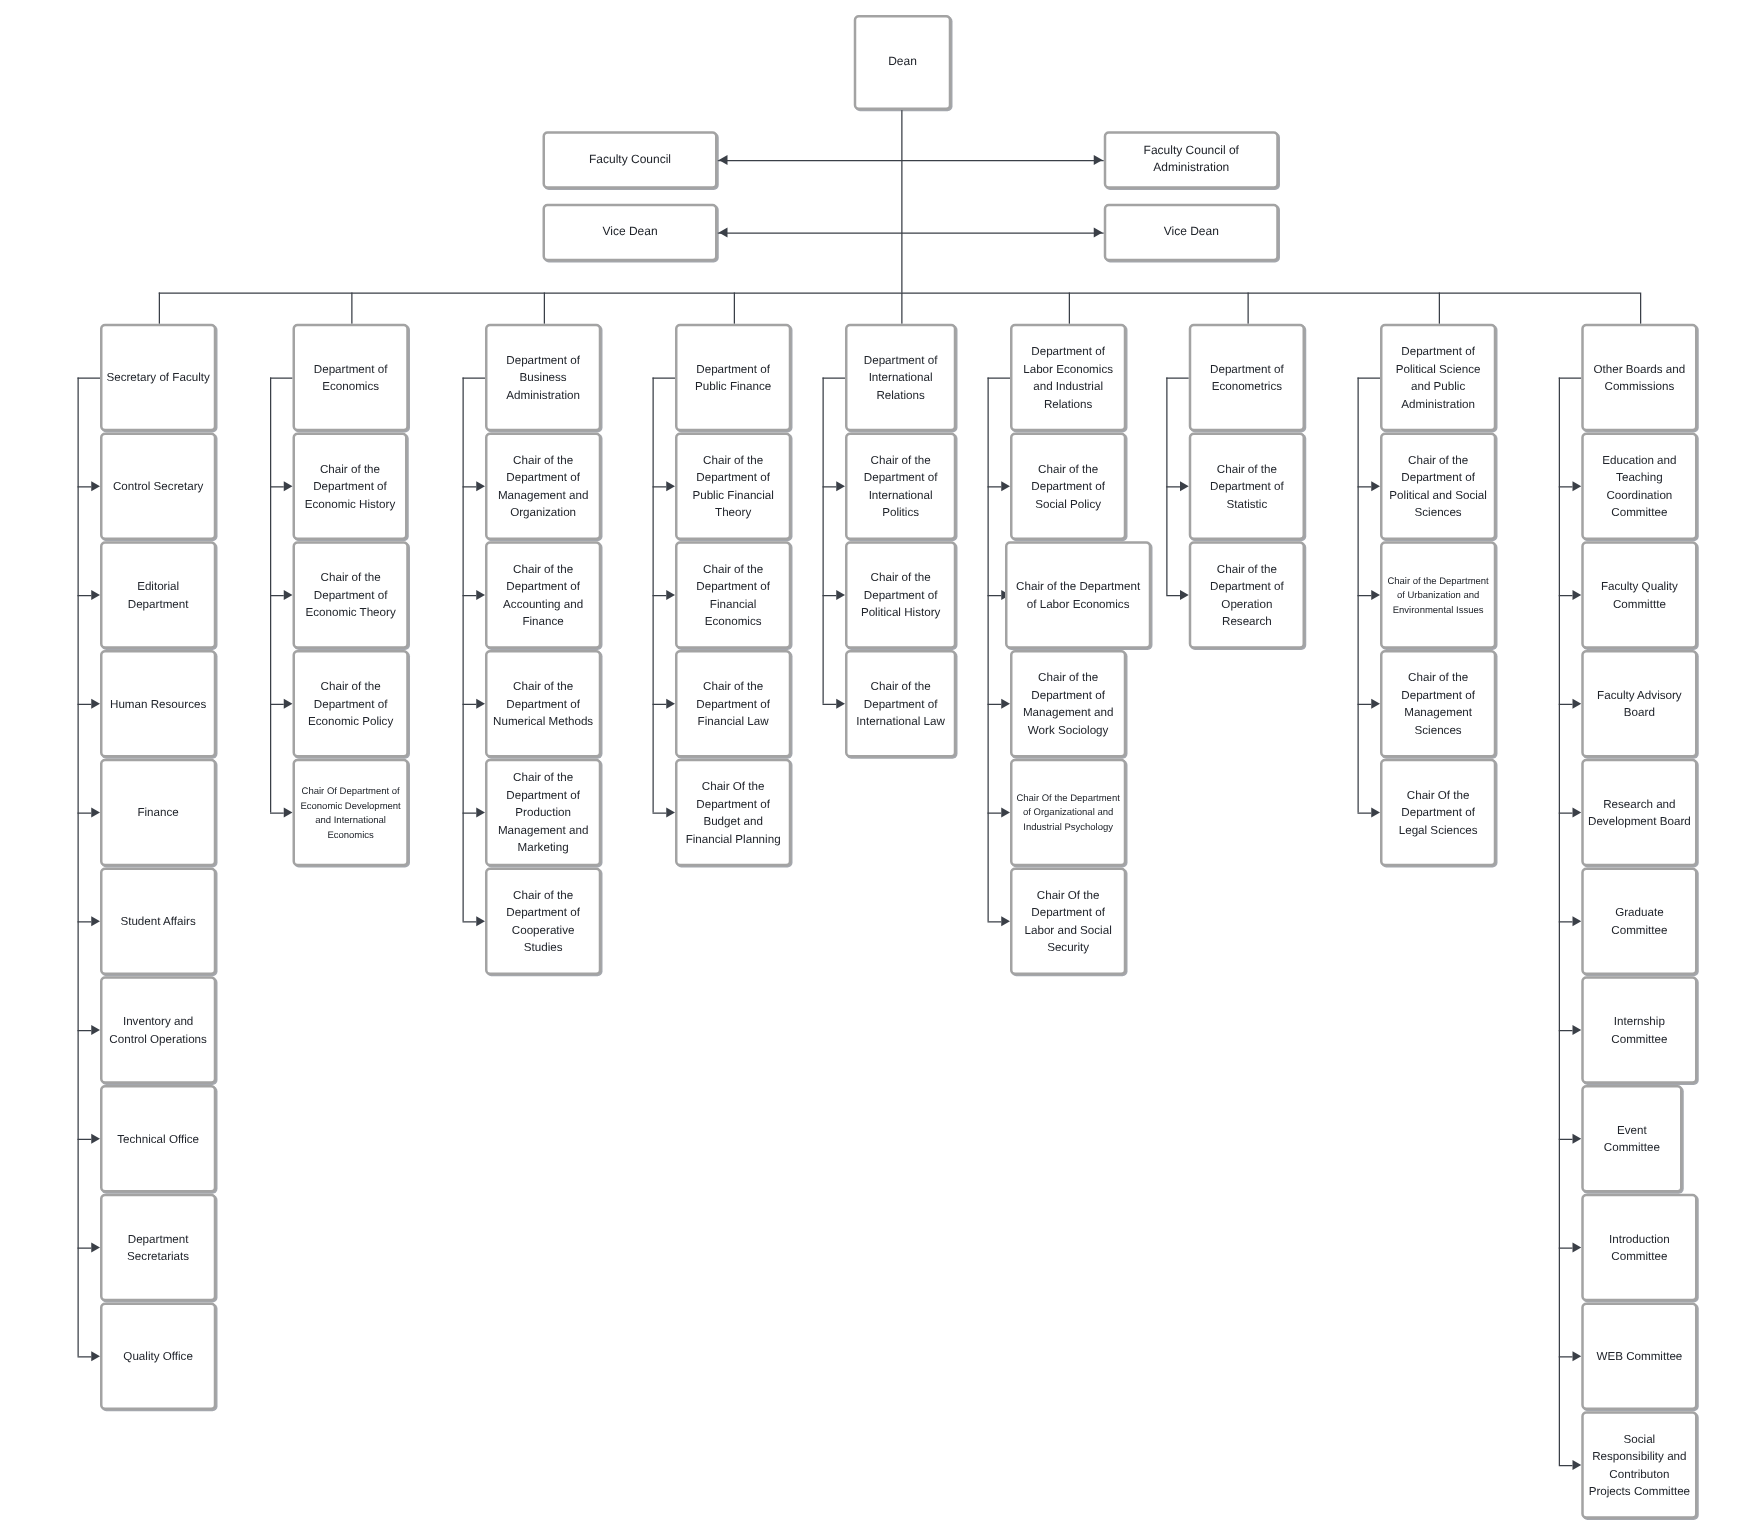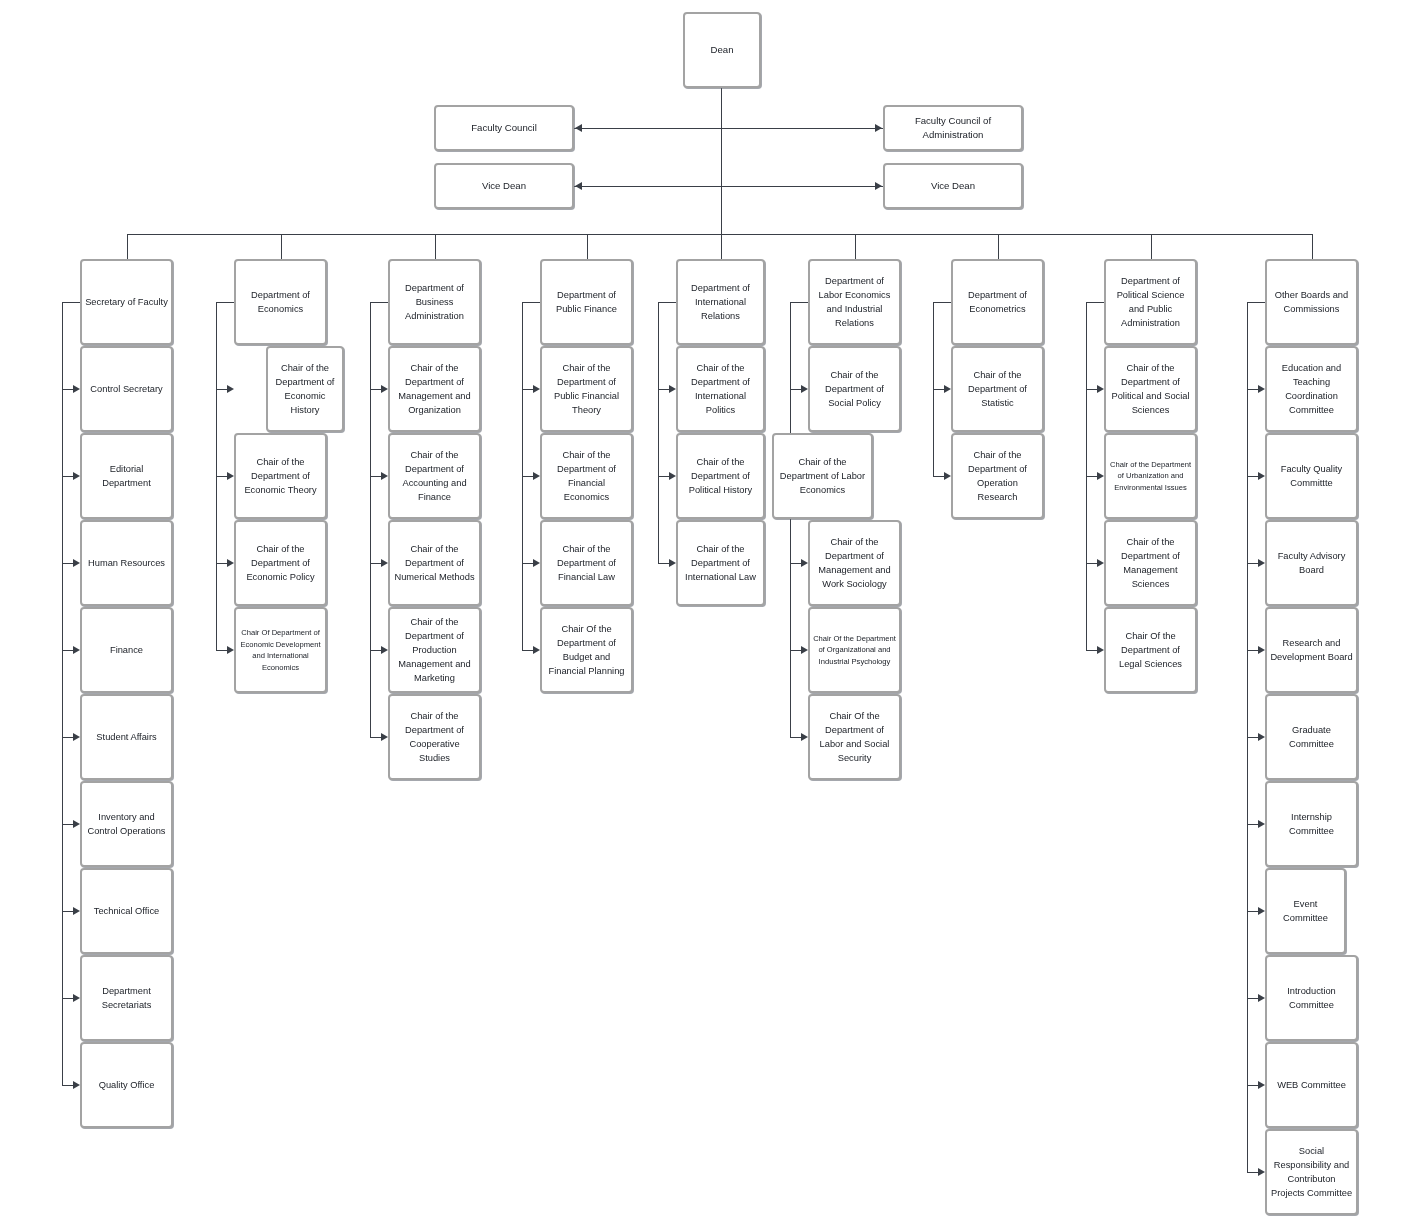--- a/index.html
+++ b/index.html
@@ -141,21 +141,21 @@
       <span>Quality Office</span>
     </div>
     <div class="hline" style="left: 62px; top: 1085px; width: 11px;"></div>
     <div class="arrowhead" style="left: 73px; top: 1081px;"></div>
     <div class="vline" style="left: 62px; top: 302px; height: 783px;"></div>
     <div class="hline" style="left: 62px; top: 302px; width: 18px;"></div>
     <div class="vline" style="left: 280.5px; top: 234px; height: 25px;"></div>
     <div class="node" style="left: 234px; top: 259px; width: 93px; height: 86px;">
       <span>Department of Economics</span>
     </div>
-    <div class="node" style="left: 234px; top: 346px; width: 78px; height: 86px; margin-left: 32px;">
+    <div class="node" style="left: 234px; top: 346px; width: 92px; height: 86px;">
       <span>Chair of the Department of Economic History</span>
     </div>
     <div class="hline" style="left: 216px; top: 389px; width: 11px;"></div>
     <div class="arrowhead" style="left: 227px; top: 385px;"></div>
     <div class="node" style="left: 234px; top: 433px; width: 93px; height: 86px;">
       <span>Chair of the Department of Economic Theory</span>
     </div>
     <div class="hline" style="left: 216px; top: 476px; width: 11px;"></div>
     <div class="arrowhead" style="left: 227px; top: 472px;"></div>
     <div class="node" style="left: 234px; top: 520px; width: 93px; height: 86px;">
@@ -250,21 +250,21 @@
     <div class="hline" style="left: 658px; top: 302px; width: 18px;"></div>
     <div class="vline" style="left: 854.5px; top: 234px; height: 25px;"></div>
     <div class="node" style="left: 808px; top: 259px; width: 93px; height: 86px; text-align: center;">
       <span>Department of Labor Economics and Industrial Relations</span>
     </div>
     <div class="node" style="left: 808px; top: 346px; width: 93px; height: 86px;">
       <span>Chair of the Department of Social Policy</span>
     </div>
     <div class="hline" style="left: 790px; top: 389px; width: 11px;"></div>
     <div class="arrowhead" style="left: 801px; top: 385px;"></div>
-    <div class="node" style="left: 772px; top: 433px; width: 101px; height: 86px;">
+    <div class="node" style="left: 804px; top: 433px; width: 117px; height: 86px;">
       <span>Chair of the Department of Labor Economics</span>
     </div>
     <div class="hline" style="left: 790px; top: 476px; width: 11px;"></div>
     <div class="arrowhead" style="left: 801px; top: 472px;"></div>
     <div class="node" style="left: 808px; top: 520px; width: 93px; height: 86px;">
       <span>Chair of the Department of Management and Work Sociology</span>
     </div>
     <div class="hline" style="left: 790px; top: 563px; width: 11px;"></div>
     <div class="arrowhead" style="left: 801px; top: 559px;"></div>
     <div class="node small-text" style="left: 808px; top: 607px; width: 93px; height: 86px;">

